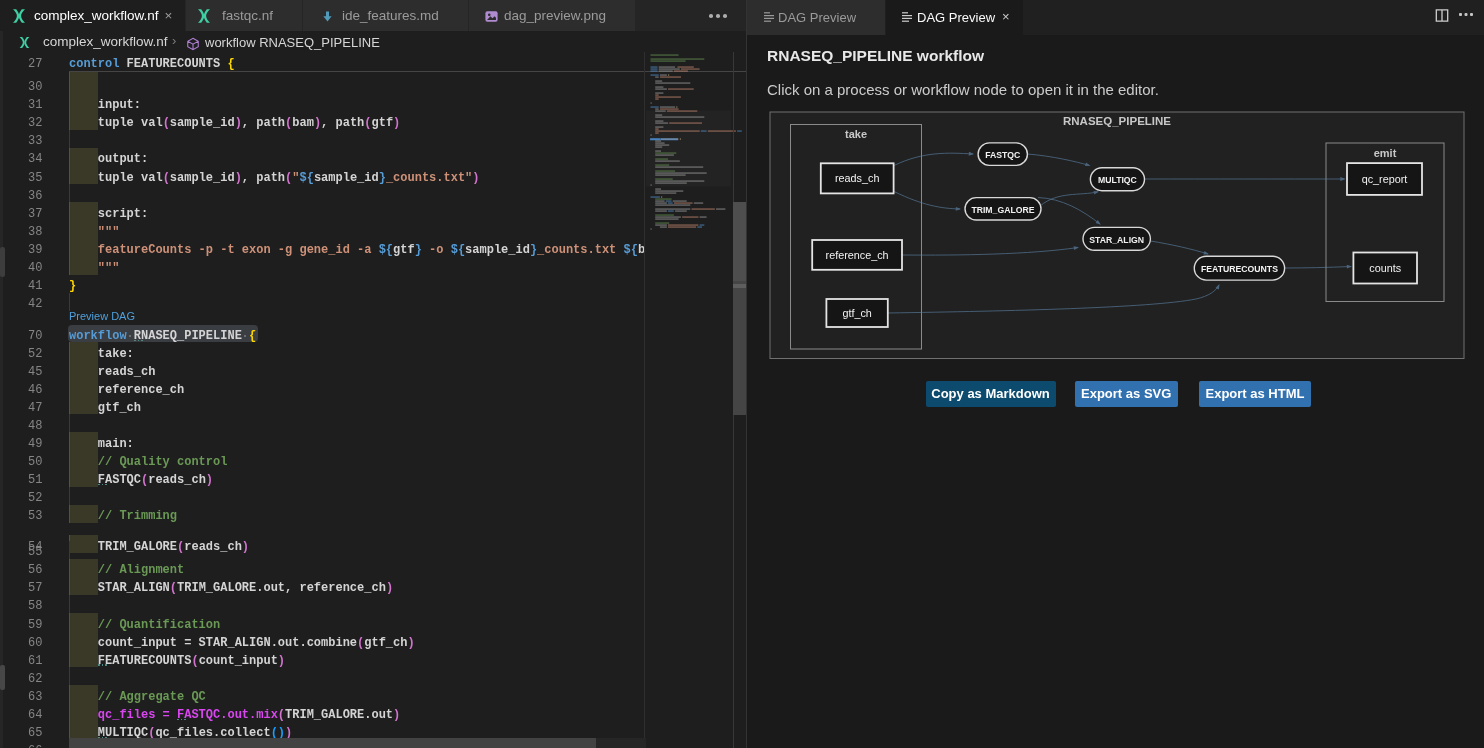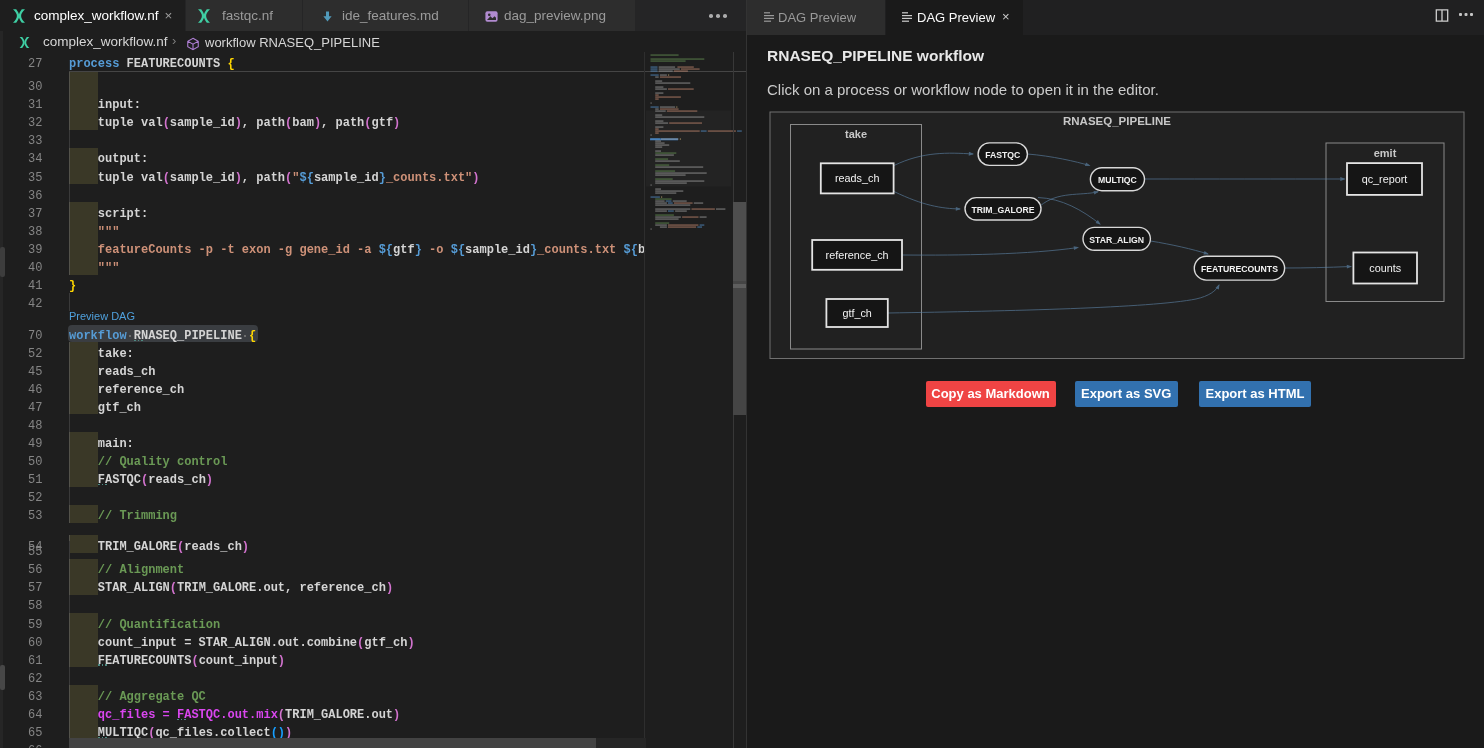--- a/index.html
+++ b/index.html
@@ -237,21 +237,21 @@
     <span class="code"><span style="color:#d4d4d4">    MULTIQC</span><span style="color:#d273ce">(</span><span style="color:#d4d4d4">qc_files.collect</span><span style="color:#179fff">()</span><span style="color:#d273ce">)</span></span>
     <span class="hdots" style="left:97.8px"></span>
   </div>
 <div class="ln" style="top:739.3px">
     <span class="num">66</span>
   </div>
 <div style="position:absolute;left:69px;top:309.7px;width:500px;height:14px;font:11px 'Liberation Sans',sans-serif;color:#4fa0dc;">Preview DAG</div>
 
 <div class="abs" style="left:0;top:52px;width:646px;height:18.6px;background:#1e1e1e">
   <span class="num" style="top:3px">27</span>
-  <span class="code" style="top:3px"><span style="color:#569cd6">process </span><span style="color:#d4d4d4">FEATURECOUNTS </span><span style="color:#ffd700">{</span></span>
+  <span class="code" style="top:3px"><span style="color:#569cd6">control </span><span style="color:#d4d4d4">FEATURECOUNTS </span><span style="color:#ffd700">{</span></span>
 </div>
 <div class="abs" style="left:69px;top:70.6px;width:677px;height:1px;background:#454545"></div>
 
 <svg style="position:absolute;left:0;top:0" width="1484" height="748" viewBox="0 0 1484 748">
 <rect x="646" y="110.5" width="85" height="76.0" fill="rgba(140,140,140,0.05)"></rect>
 <rect x="650.0" y="138.3" width="28" height="2" fill="#3f74ad"></rect>
 <rect x="650.5" y="54.5" width="28.1" height="1.1" fill="#6a9955" fill-opacity="0.7"></rect>
 <rect x="650.5" y="58.5" width="53.8" height="1.1" fill="#6a9955" fill-opacity="0.7"></rect>
 <rect x="650.5" y="60.5" width="35.1" height="1.1" fill="#6a9955" fill-opacity="0.7"></rect>
 <rect x="650.5" y="66.5" width="7.0" height="1.1" fill="#5694cf" fill-opacity="0.7"></rect>
@@ -435,16 +435,16 @@
 <rect x="965" y="197.6" width="76" height="22.400000000000006" rx="11.200000000000003" fill="#151515" stroke="#d8d8d8" stroke-width="1.4"></rect>
     <text x="1003.0" y="212.5" text-anchor="middle" font-family="Liberation Sans" font-size="8.7" font-weight="bold" fill="#f2f2f2">TRIM_GALORE</text>
 <rect x="1090.4" y="167.8" width="54.09999999999991" height="22.899999999999977" rx="11.449999999999989" fill="#151515" stroke="#d8d8d8" stroke-width="1.4"></rect>
     <text x="1117.45" y="182.95" text-anchor="middle" font-family="Liberation Sans" font-size="8.7" font-weight="bold" fill="#f2f2f2">MULTIQC</text>
 <rect x="1083" y="227.4" width="67.40000000000009" height="22.900000000000006" rx="11.450000000000003" fill="#151515" stroke="#d8d8d8" stroke-width="1.4"></rect>
     <text x="1116.7" y="242.55" text-anchor="middle" font-family="Liberation Sans" font-size="8.7" font-weight="bold" fill="#f2f2f2">STAR_ALIGN</text>
 <rect x="1194.3" y="256.2" width="90.29999999999995" height="23.900000000000034" rx="11.950000000000017" fill="#151515" stroke="#d8d8d8" stroke-width="1.4"></rect>
     <text x="1239.4499999999998" y="271.84999999999997" text-anchor="middle" font-family="Liberation Sans" font-size="8.7" font-weight="bold" fill="#f2f2f2">FEATURECOUNTS</text>
 </svg>
 
-<div class="abs" style="left:925.5px;top:381.4px;width:130px;height:26px;background:#ef4444;border-radius:2px;text-align:center;line-height:26px;font-weight:700;font-size:13px;color:#ffffff">Copy as Markdown</div>
+<div class="abs" style="left:925.5px;top:381.4px;width:130px;height:26px;background:#0c4a6e;border-radius:2px;text-align:center;line-height:26px;font-weight:700;font-size:13px;color:#ffffff">Copy as Markdown</div>
 <div class="abs" style="left:1074.7px;top:381.4px;width:103px;height:26px;background:#3271af;border-radius:2px;text-align:center;line-height:26px;font-weight:700;font-size:13px;color:#ffffff">Export as SVG</div>
 <div class="abs" style="left:1199px;top:381.4px;width:112px;height:26px;background:#3271af;border-radius:2px;text-align:center;line-height:26px;font-weight:700;font-size:13px;color:#ffffff">Export as HTML</div>
 
 <div class="abs" style="left:746px;top:0;width:1px;height:748px;background:#333333"></div>
 </body></html>

